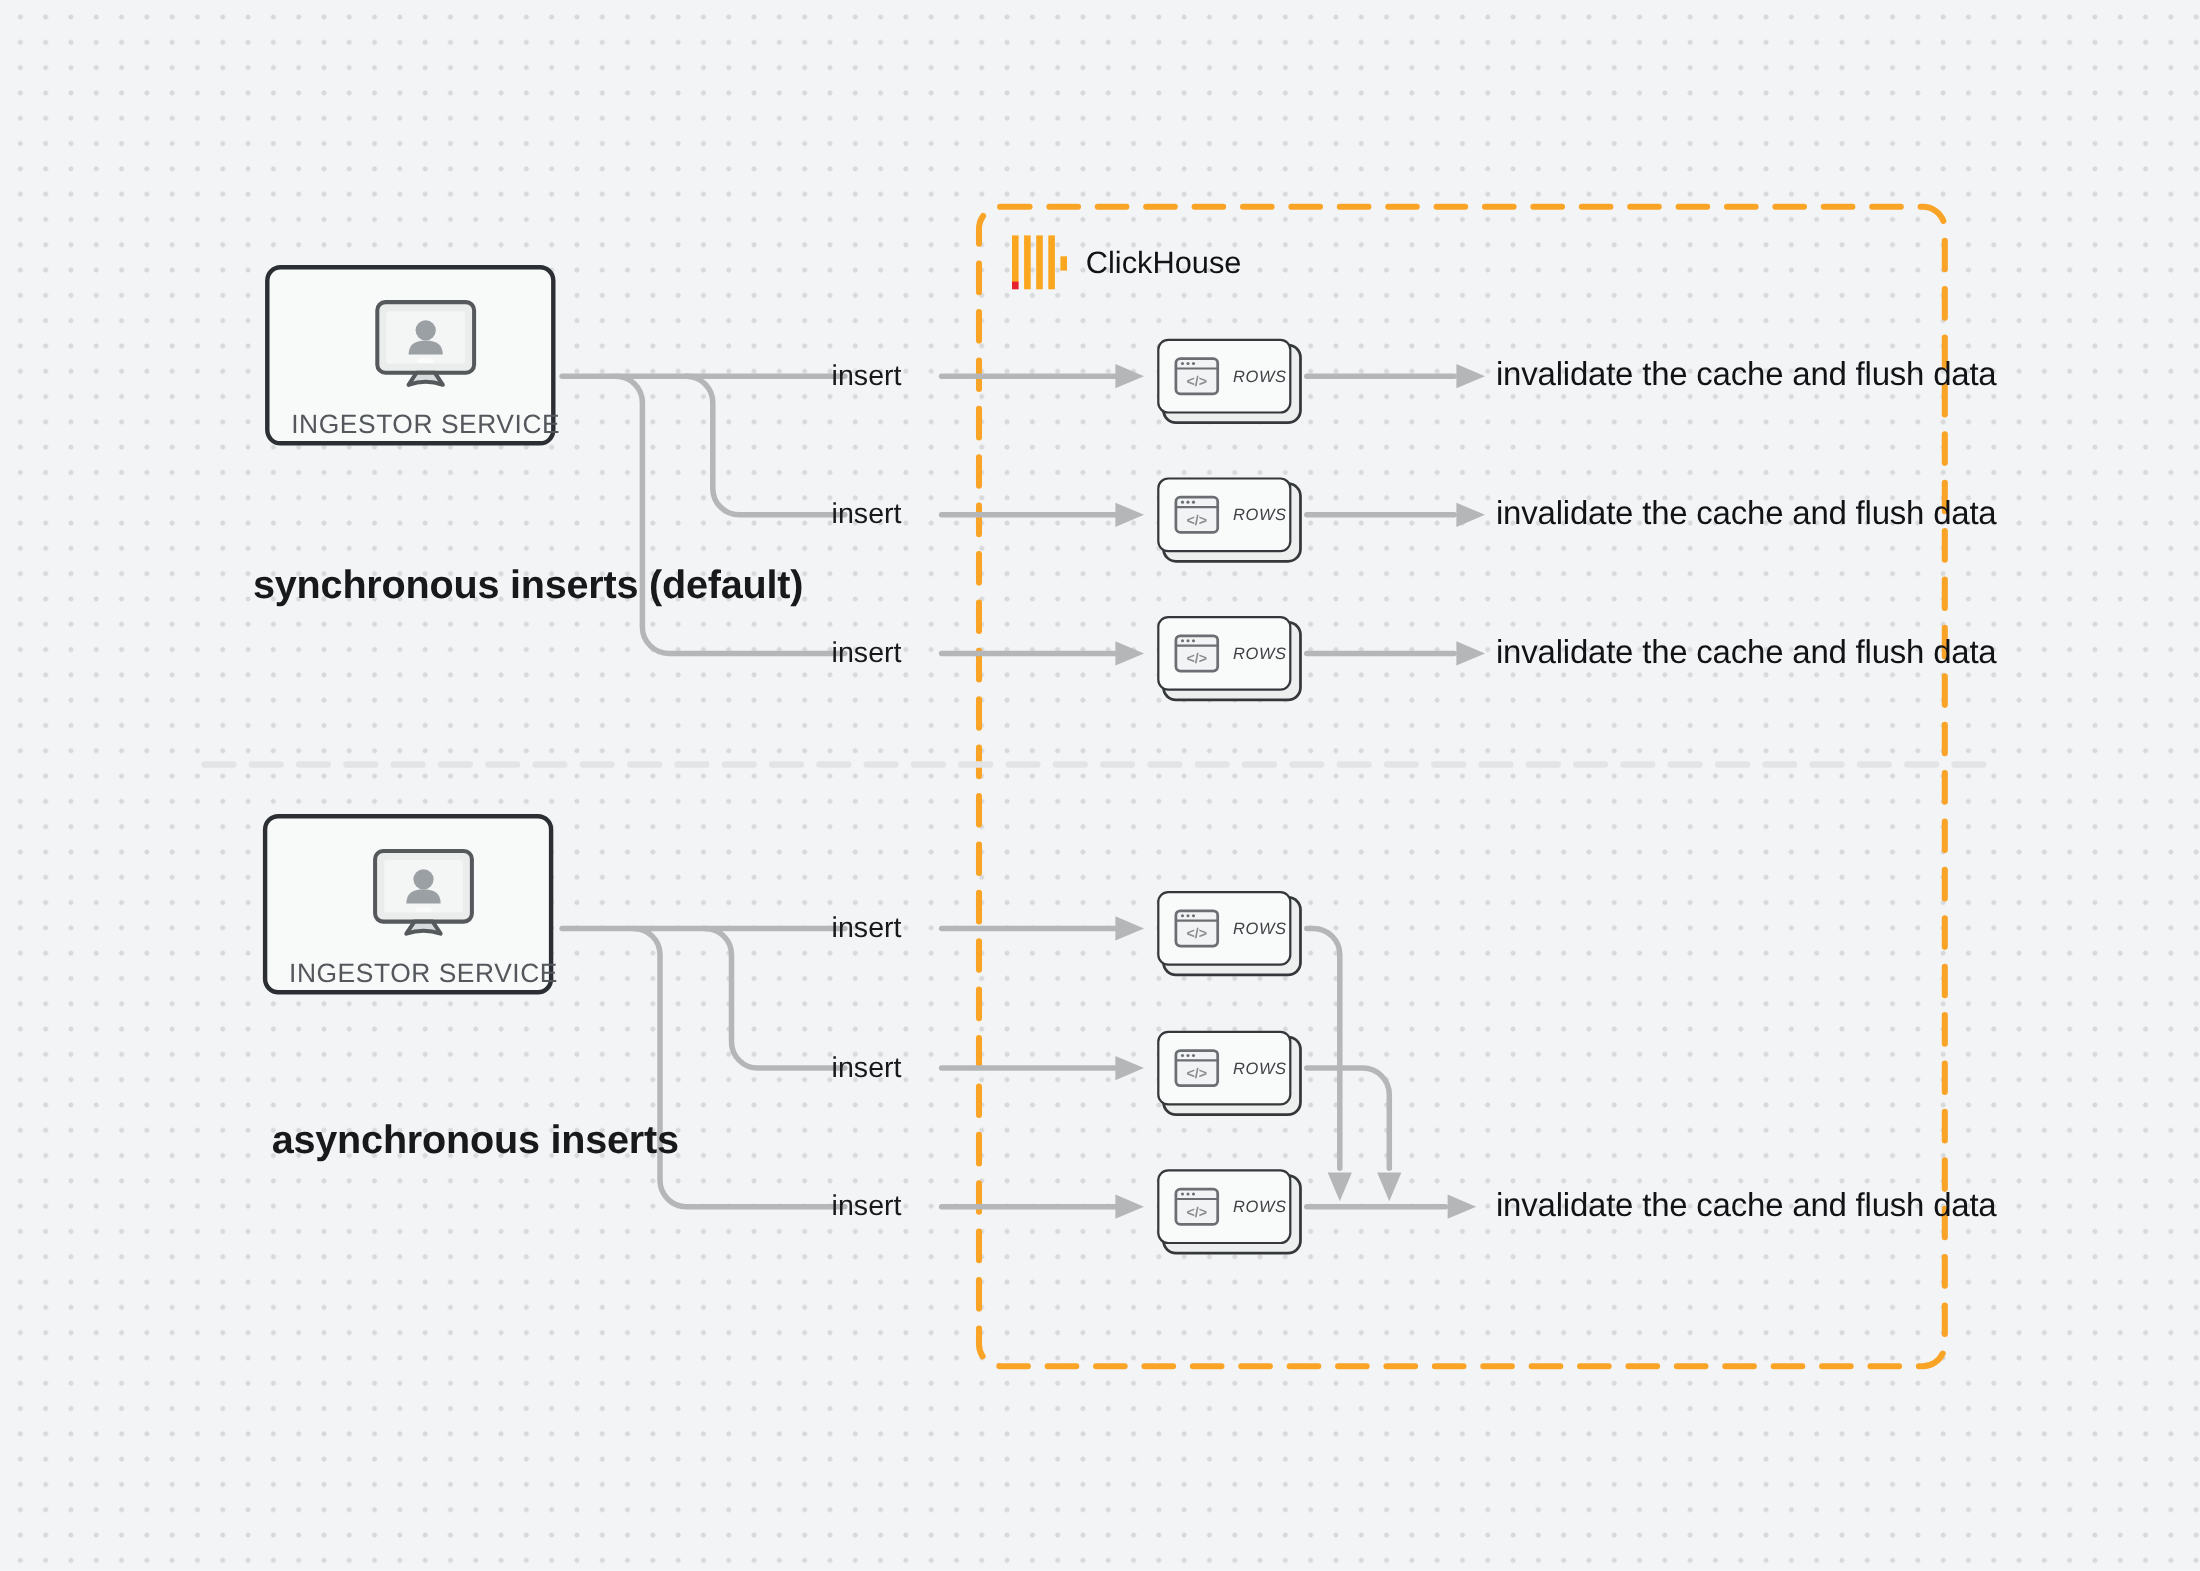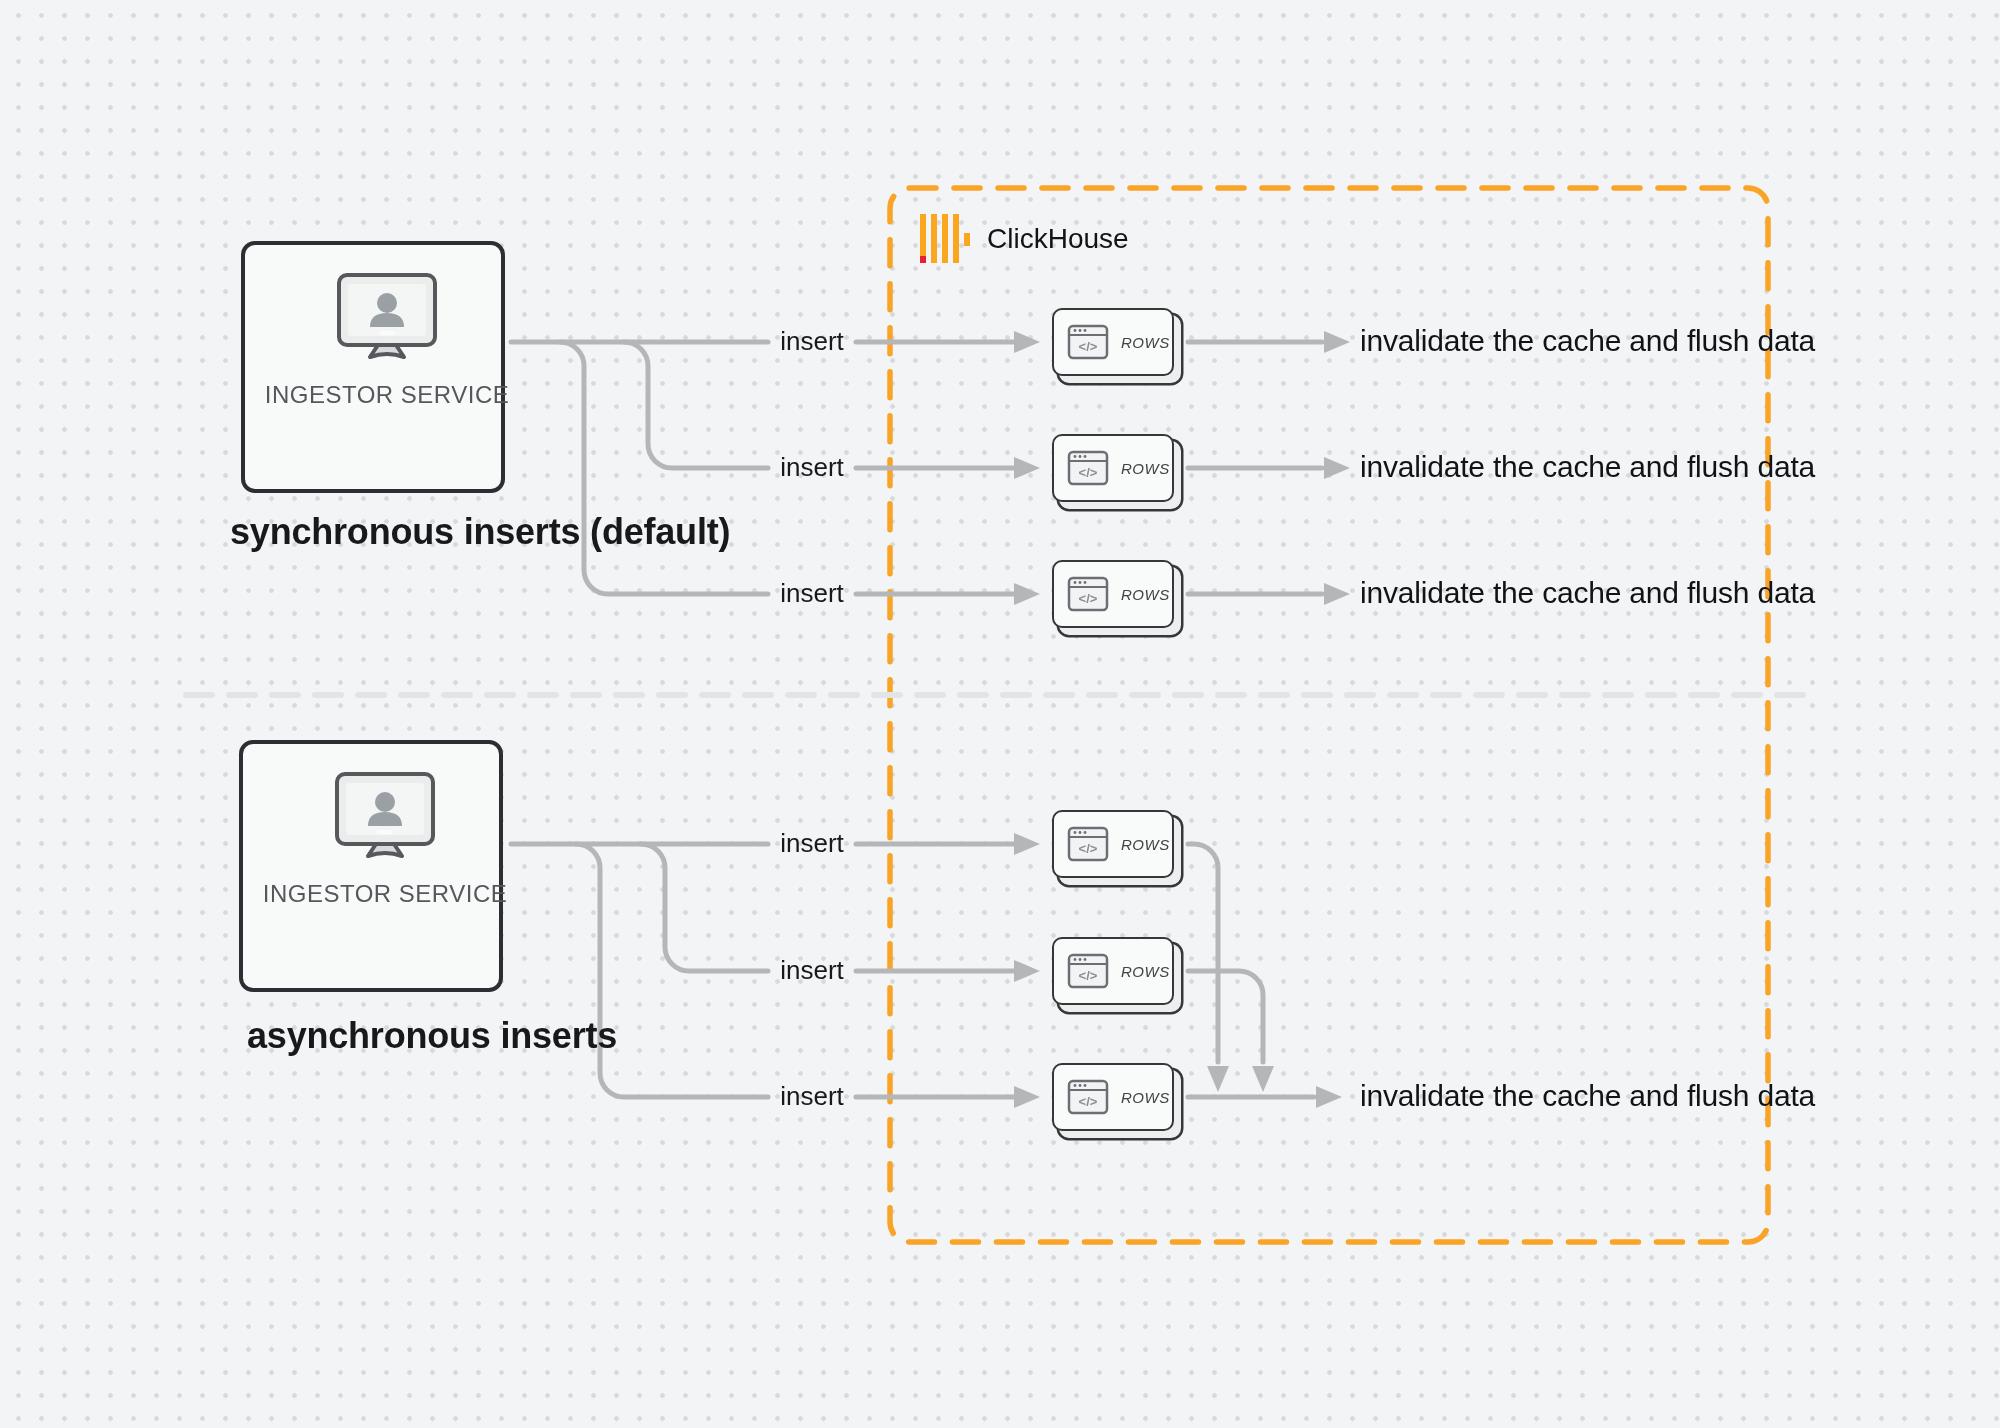--- a/index.html
+++ b/index.html
@@ -13,36 +13,36 @@
     font-family:"Liberation Sans","DejaVu Sans",sans-serif;
     overflow:hidden;
   }
   svg.layer{position:absolute;left:0;top:0;}
   .connector{stroke:#b5b6b8;stroke-width:5;fill:none;stroke-linecap:round;stroke-linejoin:round;}
   .arrowhead{fill:#b5b6b8;stroke:none;}
   .ch-border{stroke:#F9A327;stroke-width:5.5;fill:none;stroke-linecap:round;}
   .divider{stroke:#e3e4e6;stroke-width:6;fill:none;stroke-linecap:round;}
 
   .service-box{
-    position:absolute;width:264px;height:252px;box-sizing:border-box;
+    position:absolute;width:264px;height:164px;box-sizing:border-box;
     background:#f8f9f9;border:4px solid #2b2f33;border-radius:14px;
     display:flex;flex-direction:column;align-items:center;justify-content:flex-start;padding-left:28px;
   }
   .service-box .svc-icon{margin-top:26px;}
   .service-label{
     margin-top:14px;font-size:24px;color:#54585c;letter-spacing:0.5px;white-space:nowrap;
   }
 
   .caption{
     position:absolute;transform:translateY(-50%);
     font-size:36px;font-weight:700;color:#17191b;white-space:nowrap;letter-spacing:-0.2px;
   }
 
   .insert-label{
-    position:absolute;width:112px;text-align:center;transform:translateY(-52%);
+    position:absolute;width:112px;transform:translateY(-52%);
     font-size:26px;color:#17191b;white-space:nowrap;
   }
   .result-label{
     position:absolute;transform:translateY(-52%);
     font-size:30px;color:#111316;white-space:nowrap;letter-spacing:-0.2px;
   }
 
   .rows-node{
     position:absolute;width:122px;height:68px;box-sizing:border-box;
     background:#f9fafa;border:2.5px solid #34383b;border-radius:10px;

